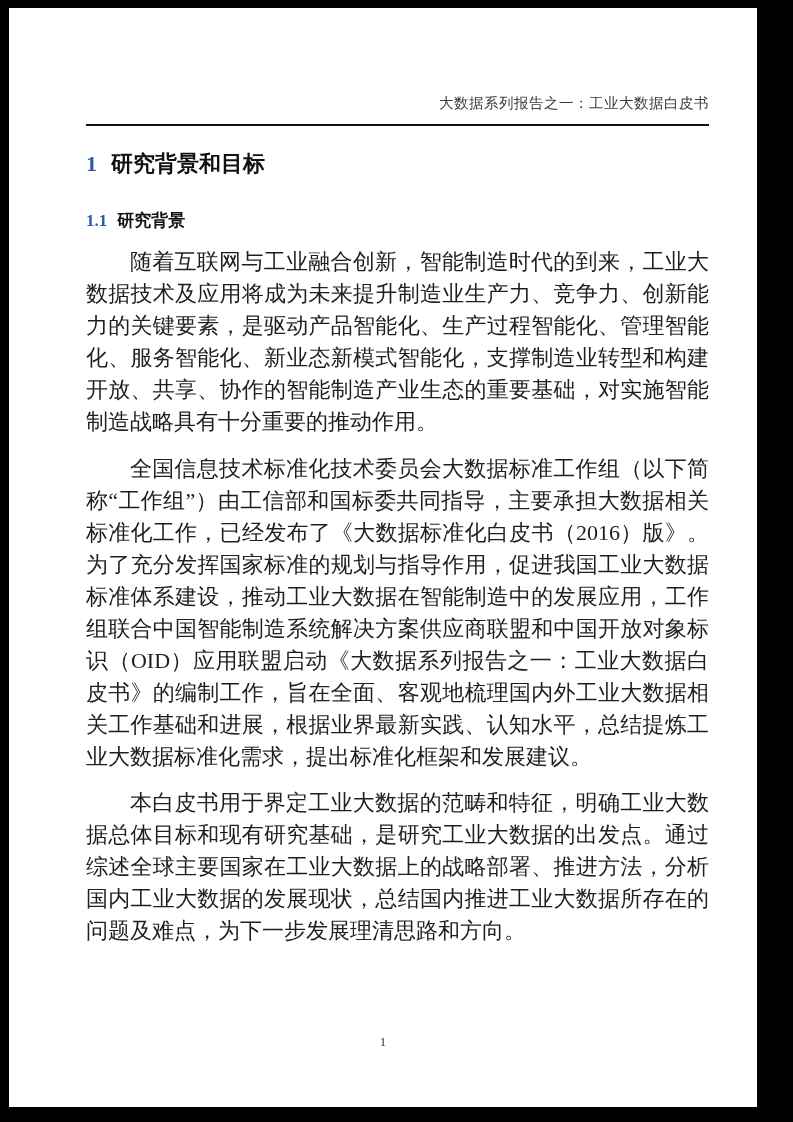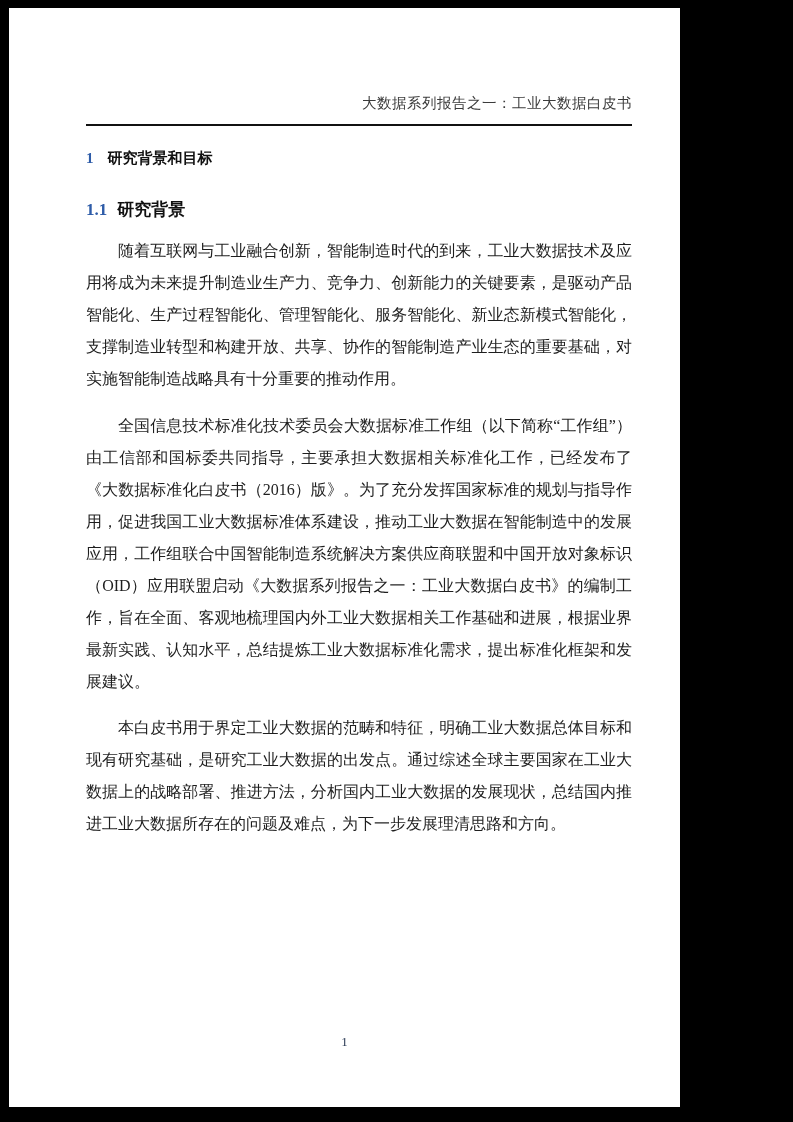--- a/index.html
+++ b/index.html
@@ -5,58 +5,58 @@
   * { margin: 0; padding: 0; box-sizing: border-box; }
   html, body { width: 793px; height: 1122px; }
   body {
     background: #000000;
     font-family: "Liberation Serif", "DejaVu Serif", serif;
     overflow: hidden;
   }
   .page {
     position: relative;
     margin: 8px 9px 15px 9px;
-    width: 671px;
+    width: 748px;
     height: 1099px;
     background: #ffffff;
     padding: 0 48px 18px 77px;
   }
   .running-header {
     padding-top: 86px;
     text-align: right;
     font-size: 14.5px;
     letter-spacing: 0.5px;
     color: #3b3b3b;
     padding-bottom: 11px;
     border-bottom: 2px solid #111111;
   }
   h1.chapter-heading {
     margin-top: 23px;
-    font-size: 15px;
+    font-size: 22px;
     font-weight: 700;
     color: #111111;
     font-family: "Liberation Sans", "DejaVu Sans", sans-serif;
   }
   h2.section-heading {
     margin-top: 30px;
     margin-bottom: 10px;
     font-size: 17px;
     font-weight: 700;
     color: #111111;
     font-family: "Liberation Sans", "DejaVu Sans", sans-serif;
   }
   .heading-number {
     font-family: "Liberation Serif", "DejaVu Serif", serif;
     color: var(--accent, #2e5ca8);
     margin-right: 14px;
   }
   h2 .heading-number { margin-right: 10px; }
   p.body-paragraph {
     margin-top: 15px;
-    font-size: 16px;
+    font-size: 22px;
     line-height: 32px;
     color: #1e1e1e;
     text-align: justify;
     text-indent: 2em;
   }
   .paragraph-group p.body-paragraph:first-child { margin-top: 14px; }
   .page-footer {
     position: absolute;
     left: 0;
     right: 0;

